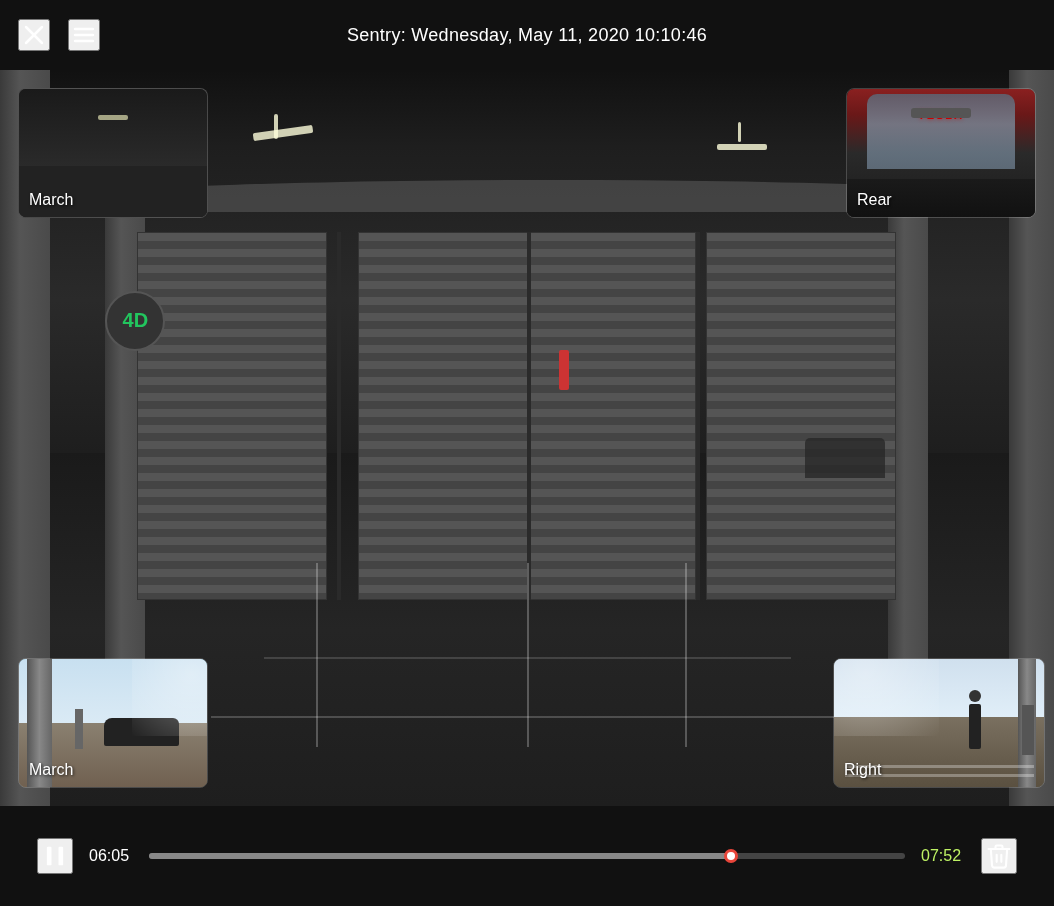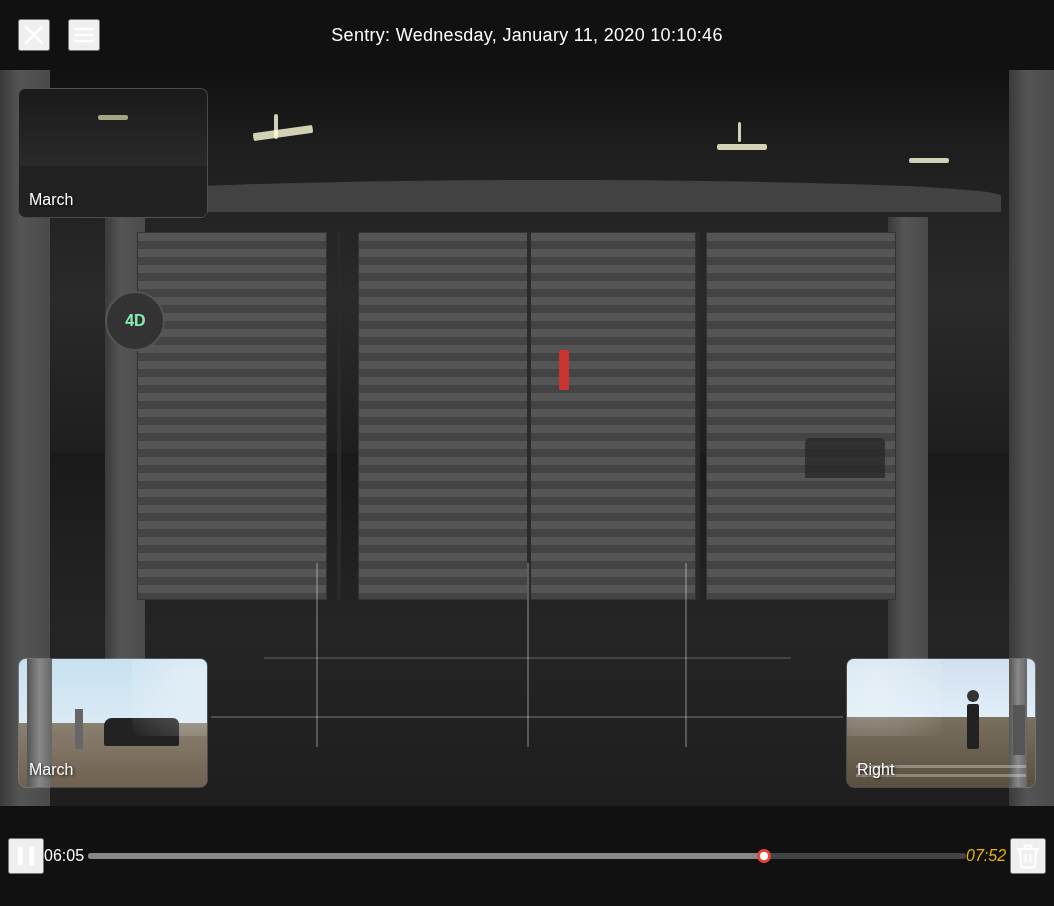--- a/index.html
+++ b/index.html
@@ -137,22 +137,22 @@
     .thumb-left {
       bottom: 18px;
       left: 18px;
       width: 190px;
       height: 130px;
     }
 
     
     .thumb-right {
       bottom: 18px;
-      right: 18px;
-      width: 190px;
+      right: 9px;
+      width: 212px;
       height: 130px;
     }
 
     
     .rear-scene {
       position: absolute;
       inset: 0;
       background: linear-gradient(180deg, #8a2020 0%, #6a1818 20%, #2a2a2a 50%, #1a1a1a 100%);
     }
     .rear-windshield {
@@ -258,21 +258,22 @@
     }
 
     
     .controls-bar {
       position: absolute;
       bottom: 0; left: 0; right: 0;
       height: 100px;
       background: #111;
       display: flex;
       align-items: center;
-      padding: 0 8px;
+      padding: 0 37px;
+      gap: 16px;
     }
 
     .play-pause-btn {
       width: 36px;
       height: 36px;
       cursor: pointer;
       display: flex;
       align-items: center;
       justify-content: center;
       flex-shrink: 0;
@@ -319,24 +320,23 @@
       left: 50%;
       transform: translate(-50%, -50%);
       width: 8px;
       height: 8px;
       background: #fff;
       border-radius: 50%;
     }
 
     .time-total {
       font-size: 16px;
-      color: #eab308;
+      color: #bef264;
       min-width: 44px;
       flex-shrink: 0;
-      font-style: italic;
     }
 
     .delete-btn {
       width: 36px;
       height: 36px;
       cursor: pointer;
       display: flex;
       align-items: center;
       justify-content: center;
       flex-shrink: 0;
@@ -373,21 +373,21 @@
       <line x1="20" y1="4" x2="4" y2="20"></line>
     </svg>
   </button>
   <button class="menu-btn" title="Menu">
     <svg viewBox="0 0 24 24" fill="none" stroke="#fff" stroke-width="2.5" stroke-linecap="round">
       <line x1="3" y1="6" x2="21" y2="6"></line>
       <line x1="3" y1="12" x2="21" y2="12"></line>
       <line x1="3" y1="18" x2="21" y2="18"></line>
     </svg>
   </button>
-  <span class="header-title">Sentry: Wednesday, January 11, 2020 10:10:46</span>
+  <span class="header-title">Sentry: Wednesday, May 11, 2020 10:10:46</span>
 </div>
 
 <div class="video-area">
 
   <div class="main-video">
     <div class="garage-scene">
 
       <div style="position:absolute;top:0;left:0;right:0;height:52%;background:linear-gradient(180deg,#111 0%,#1e1e1e 20%,#2a2a2a 60%,#1e1e1e 100%);"></div>
 
       <div class="scene-ceiling-light" style="top:8%;left:24%;width:60px;height:8px;transform:rotate(-8deg);"></div>
@@ -410,21 +410,21 @@
 
       <div class="roller-door" style="position:absolute;left:13%;top:22%;width:18%;height:50%;"></div>
       <div class="roller-door" style="position:absolute;left:34%;top:22%;width:32%;height:50%;"></div>
       <div class="roller-door" style="position:absolute;right:15%;top:22%;width:18%;height:50%;"></div>
 
       <div style="position:absolute;left:32%;top:22%;width:4px;height:50%;background:#2a2a2a;"></div>
       <div style="position:absolute;left:50%;top:22%;width:4px;height:50%;background:#2a2a2a;"></div>
       <div style="position:absolute;left:66%;top:22%;width:4px;height:50%;background:#2a2a2a;"></div>
 
       <div style="position:absolute;left:10%;top:30%;width:60px;height:60px;background:#333;border-radius:50%;display:flex;align-items:center;justify-content:center;border:2px solid #555;">
-        <span style="color:#86efac;font-size:16px;font-weight:bold;">4D</span>
+        <span style="color:#22c55e;font-size:20px;font-weight:bold;">4D</span>
       </div>
 
       <div class="scene-fire-extinguisher" style="position:absolute;left:53%;top:38%;height:40px;"></div>
 
       <div style="position:absolute;bottom:8%;left:30%;width:2px;height:25%;background:rgba(255,255,255,0.25);"></div>
       <div style="position:absolute;bottom:8%;left:50%;width:2px;height:25%;background:rgba(255,255,255,0.25);"></div>
       <div style="position:absolute;bottom:8%;left:65%;width:2px;height:25%;background:rgba(255,255,255,0.25);"></div>
 
       <div style="position:absolute;bottom:12%;left:20%;right:20%;height:2px;background:rgba(255,255,255,0.2);"></div>
       <div style="position:absolute;bottom:20%;left:25%;right:25%;height:2px;background:rgba(255,255,255,0.15);"></div>
@@ -434,20 +434,30 @@
 
     <div class="thumbnail thumb-front">
       <div style="position:absolute;inset:0;background:linear-gradient(180deg,#1a1a1a 0%,#2a2a2a 60%,#1e1e1e 100%);">
 
         <div style="position:absolute;bottom:0;left:0;right:0;height:40%;background:#222;"></div>
         <div style="position:absolute;top:20%;left:50%;transform:translateX(-50%);width:30px;height:5px;background:rgba(255,255,200,0.6);border-radius:2px;"></div>
       </div>
       <span class="thumbnail-label">March</span>
     </div>
 
+    <div class="thumbnail thumb-rear">
+      <div class="rear-scene">
+        <div class="rear-windshield"></div>
+        <div class="rear-logo">TESLA</div>
+        <div style="position:absolute;bottom:0;left:0;right:0;height:30%;background:linear-gradient(180deg,#1a1a1a,#111);"></div>
+
+        <div style="position:absolute;top:15%;left:50%;transform:translateX(-50%);width:60px;height:10px;background:#555;border-radius:3px;"></div>
+      </div>
+      <span class="thumbnail-label">Rear</span>
+    </div>
 
     <div class="thumbnail thumb-left">
       <div class="left-scene">
         <div class="left-sky"></div>
         <div class="left-ground"></div>
         <div class="left-pillar"></div>
 
         <div style="position:absolute;bottom:30%;left:30%;width:8px;height:40px;background:#666;"></div>
 
         <div style="position:absolute;bottom:32%;left:45%;width:75px;height:28px;background:#222;border-radius:8px 6px 2px 2px;"></div>

